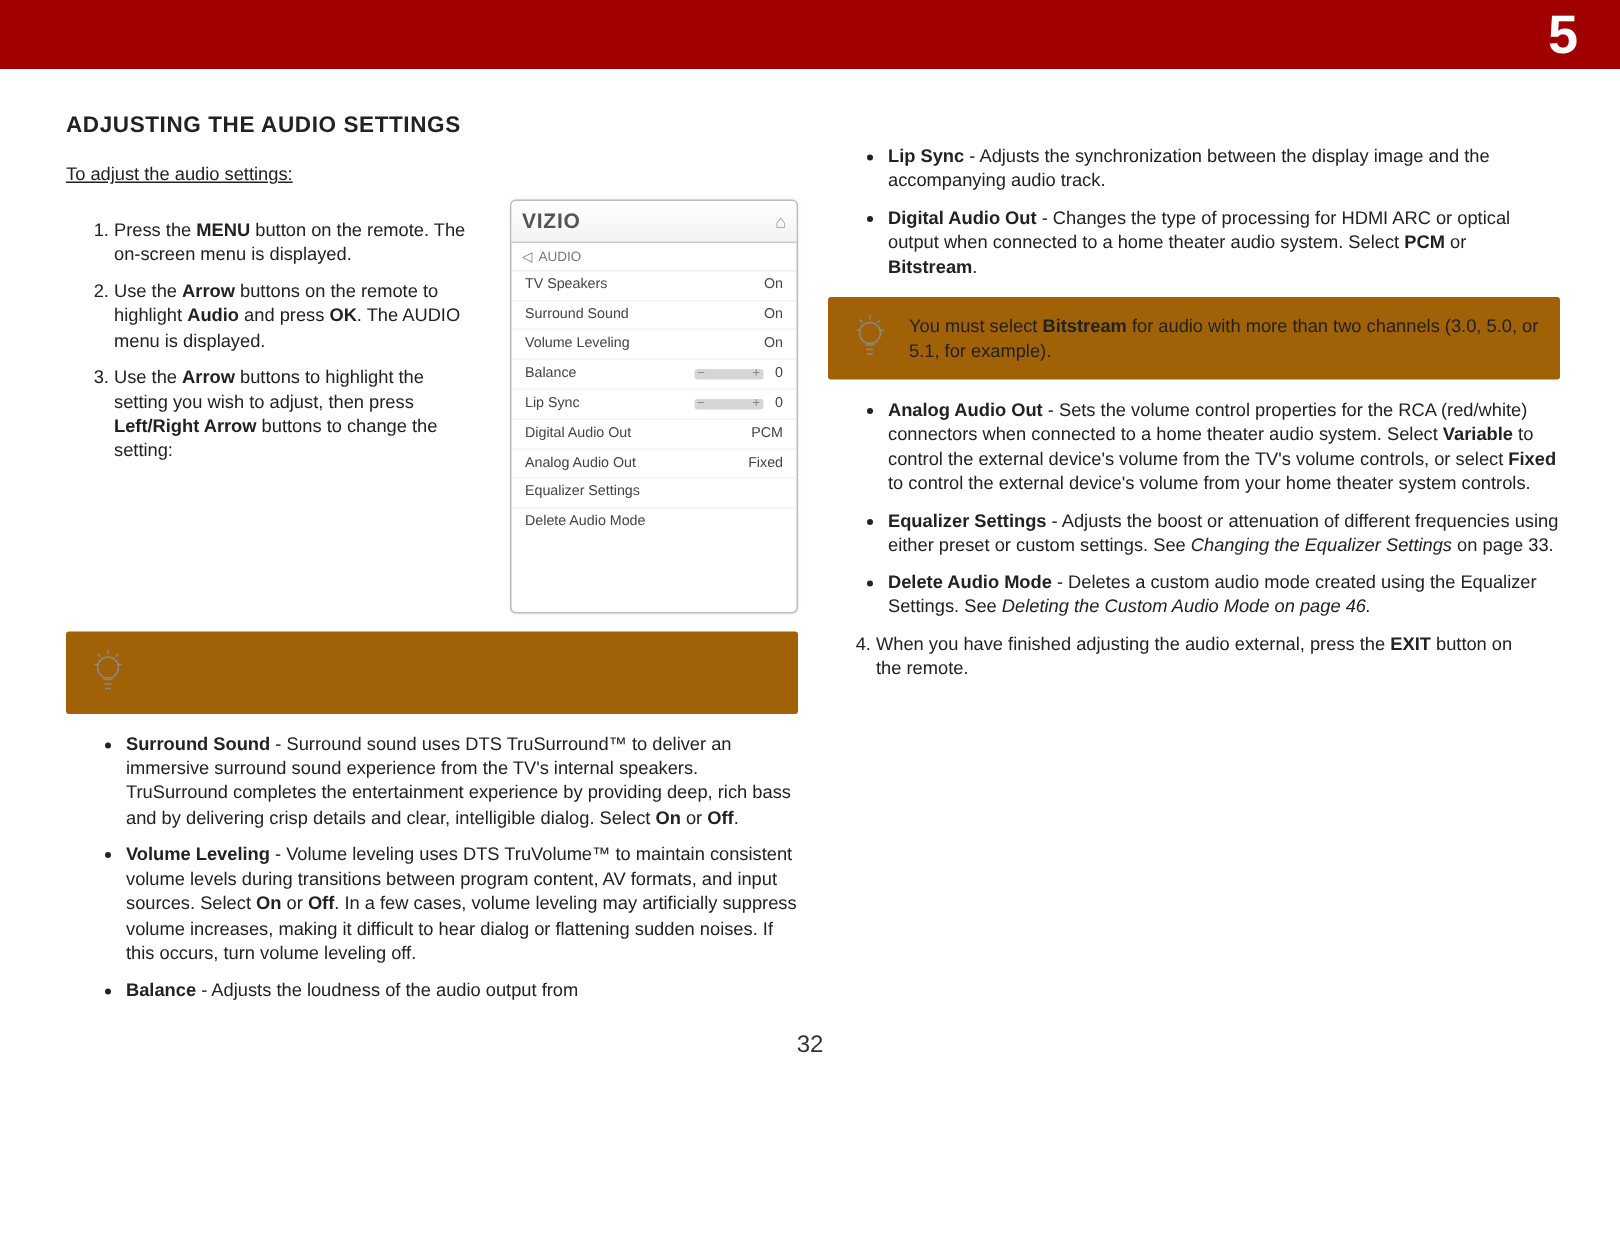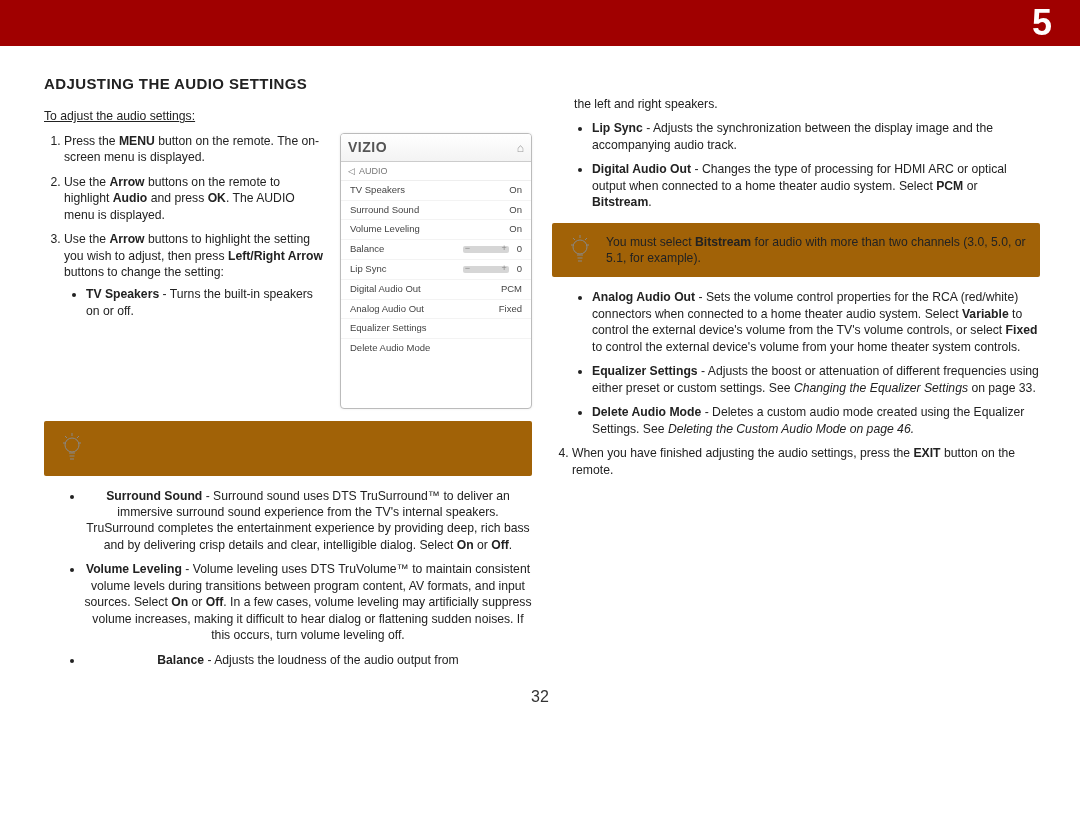--- a/index.html
+++ b/index.html
@@ -34,21 +34,21 @@
     font-size: 12.2px;
     line-height: 1.35;
     color: #222;
   }
   h2.section {
     font-size: 15px;
     letter-spacing: 0.4px;
     margin: 0 0 14px 0;
   }
   .intro { margin: 0 0 8px 0; text-decoration: underline; }
-  ol.steps { margin: 0; padding-left: 20px; }
+  ol.steps { margin: 12px; padding-left: 20px; }
   ol.steps > li { margin-bottom: 8px; }
   ul.sub { list-style: disc; padding-left: 22px; margin: 6px 0 0 0; }
   ul.sub > li { margin-bottom: 8px; }
   .b { font-weight: bold; }
   em.ref { font-style: italic; }
 
   .callout {
     background: #a16207;
     display: flex;
     align-items: center;
@@ -157,25 +157,20 @@
       <div class="textside">
         <ol class="steps">
           <li>
             <span>Press the </span><span class="b">MENU</span><span> button on the remote. The on-screen menu is displayed.</span>
           </li>
           <li>
             <span>Use the </span><span class="b">Arrow</span><span> buttons on the remote to highlight </span><span class="b">Audio</span><span> and press </span><span class="b">OK</span><span>. The AUDIO menu is displayed.</span>
           </li>
           <li>
             <span>Use the </span><span class="b">Arrow</span><span> buttons to highlight the setting you wish to adjust, then press </span><span class="b">Left/Right Arrow</span><span> buttons to change the setting:</span>
-            <ul class="sub">
-              <li>
-                <span class="b">TV Speakers</span><span> - Turns the built-in speakers on or off.</span>
-              </li>
-            </ul>
           </li>
         </ol>
       </div>
 
       <div class="osd">
         <div class="brandrow">
           <span class="brand">VIZIO</span>
           <span class="home">⌂</span>
         </div>
         <div class="crumb">
@@ -249,37 +244,36 @@
         <svg viewBox="0 0 24 30">
             <g stroke="#888" stroke-width="1" fill="none">
               <circle cx="12" cy="14" r="7"></circle>
               <path d="M9 22 h6 M9.5 25 h5 M10 28 h4"></path>
               <path d="M12 2 v3 M3 12 h3 M18 12 h3 M5 5 l2 2 M19 5 l-2 2"></path>
             </g>
           </svg>
       </div>
     </div>
 
-    <ul class="sub" style="padding-left:40px;text-align:center;">
+    <ul class="sub" style="padding-left:40px;">
       <li>
         <span class="b">Surround Sound</span><span> - Surround sound uses DTS TruSurround™ to deliver an immersive surround sound experience from the TV's internal speakers. TruSurround completes the entertainment experience by providing deep, rich bass and by delivering crisp details and clear, intelligible dialog. Select </span><span class="b">On</span><span> or </span><span class="b">Off</span><span>.</span>
       </li>
       <li>
         <span class="b">Volume Leveling</span><span> - Volume leveling uses DTS TruVolume™ to maintain consistent volume levels during transitions between program content, AV formats, and input sources. Select </span><span class="b">On</span><span> or </span><span class="b">Off</span><span>. In a few cases, volume leveling may artificially suppress volume increases, making it difficult to hear dialog or flattening sudden noises. If this occurs, turn volume leveling off.</span>
       </li>
       <li>
         <span class="b">Balance</span><span> - Adjusts the loudness of the audio output from</span>
       </li>
     </ul>
   </div>
 
   <div class="col">
     <div style="height:22px;"></div>
     <ul class="sub" style="padding-left:40px; margin-top:0;">
-      <li style="list-style:none; margin-left:-18px;">the left and right speakers.</li>
       <li>
         <span class="b">Lip Sync</span><span> - Adjusts the synchronization between the display image and the accompanying audio track.</span>
       </li>
       <li>
         <span class="b">Digital Audio Out</span><span> - Changes the type of processing for HDMI ARC or optical output when connected to a home theater audio system. Select </span><span class="b">PCM</span><span> or </span><span class="b">Bitstream</span><span>.</span>
       </li>
     </ul>
 
     <div class="callout">
       <div class="bulb">
@@ -303,19 +297,19 @@
       <li>
         <span class="b">Equalizer Settings</span><span> - Adjusts the boost or attenuation of different frequencies using either preset or custom settings. See </span><em class="ref">Changing the Equalizer Settings</em><span> on page 33.</span>
       </li>
       <li>
         <span class="b">Delete Audio Mode</span><span> - Deletes a custom audio mode created using the Equalizer Settings. See </span><em class="ref">Deleting the Custom Audio Mode on page 46.</em><span></span>
       </li>
     </ul>
 
     <ol class="steps" start="4" style="margin-top:8px;">
       <li>
-        <span>When you have finished adjusting the audio settings, press the </span><span class="b">EXIT</span><span> button on the remote.</span>
+        <span>When you have finished adjusting the audio external, press the </span><span class="b">EXIT</span><span> button on the remote.</span>
       </li>
     </ol>
   </div>
 </div>
 
 <div class="pagenum">32</div>
 
 </body></html>

